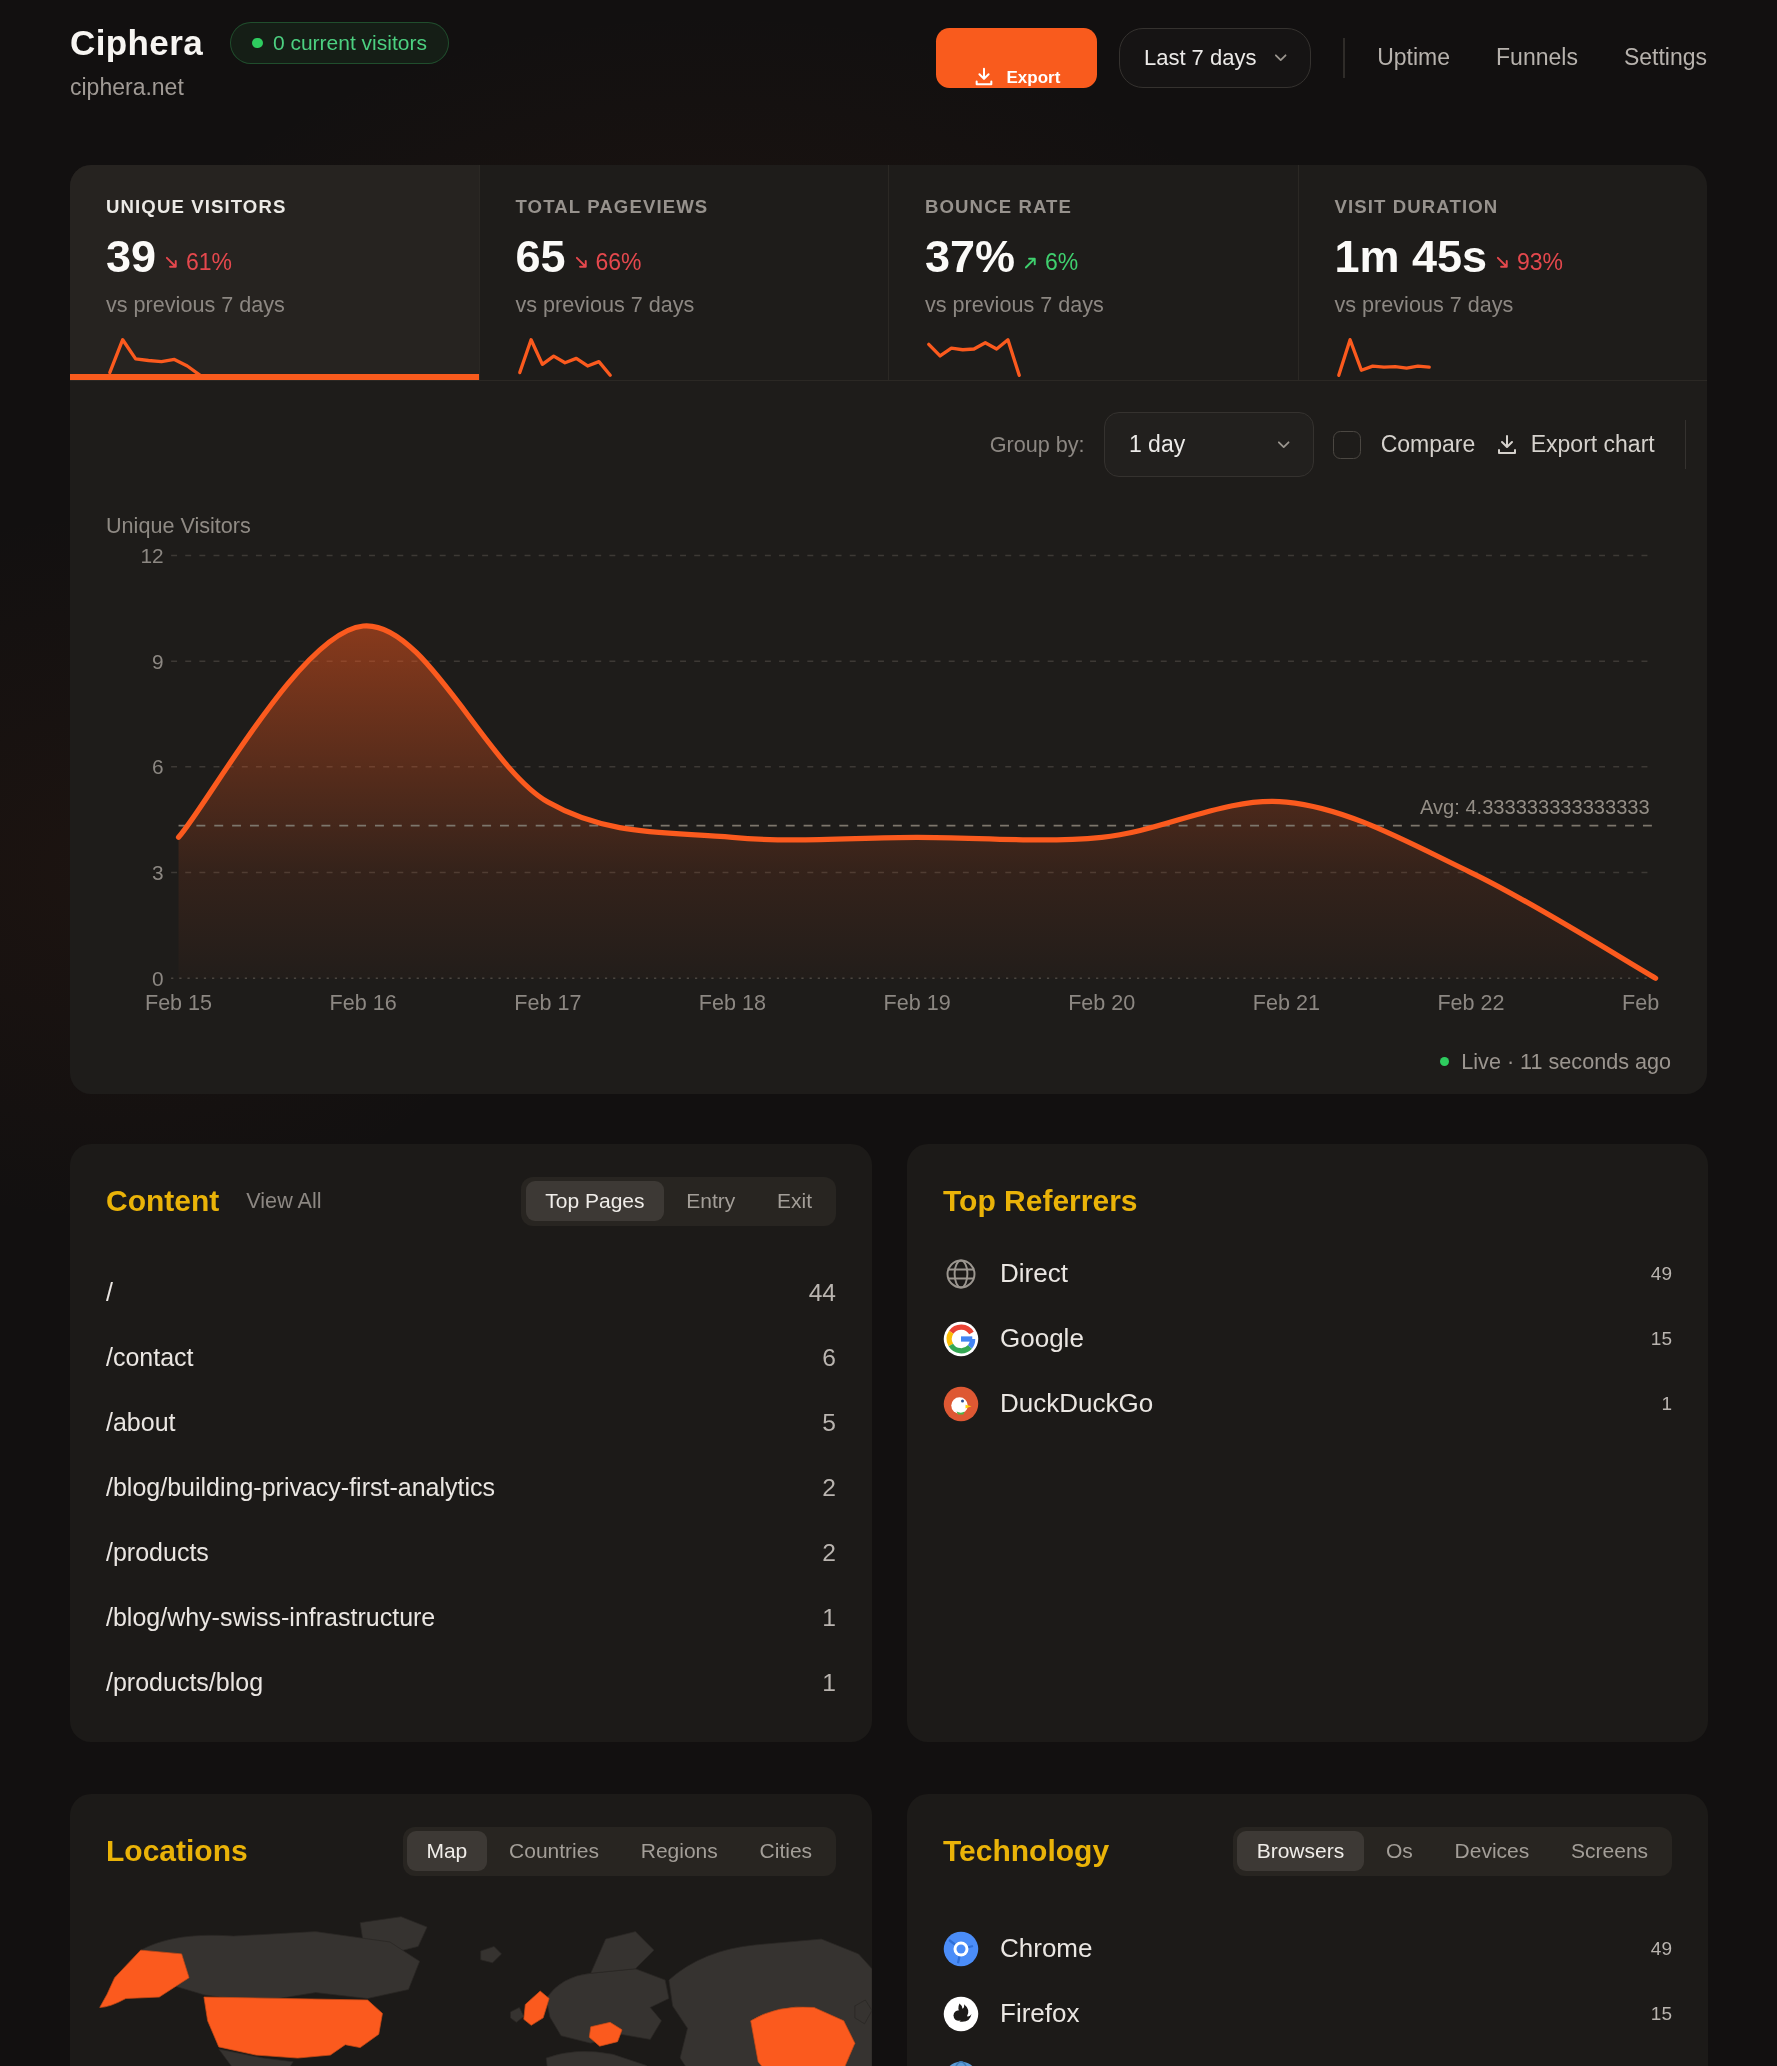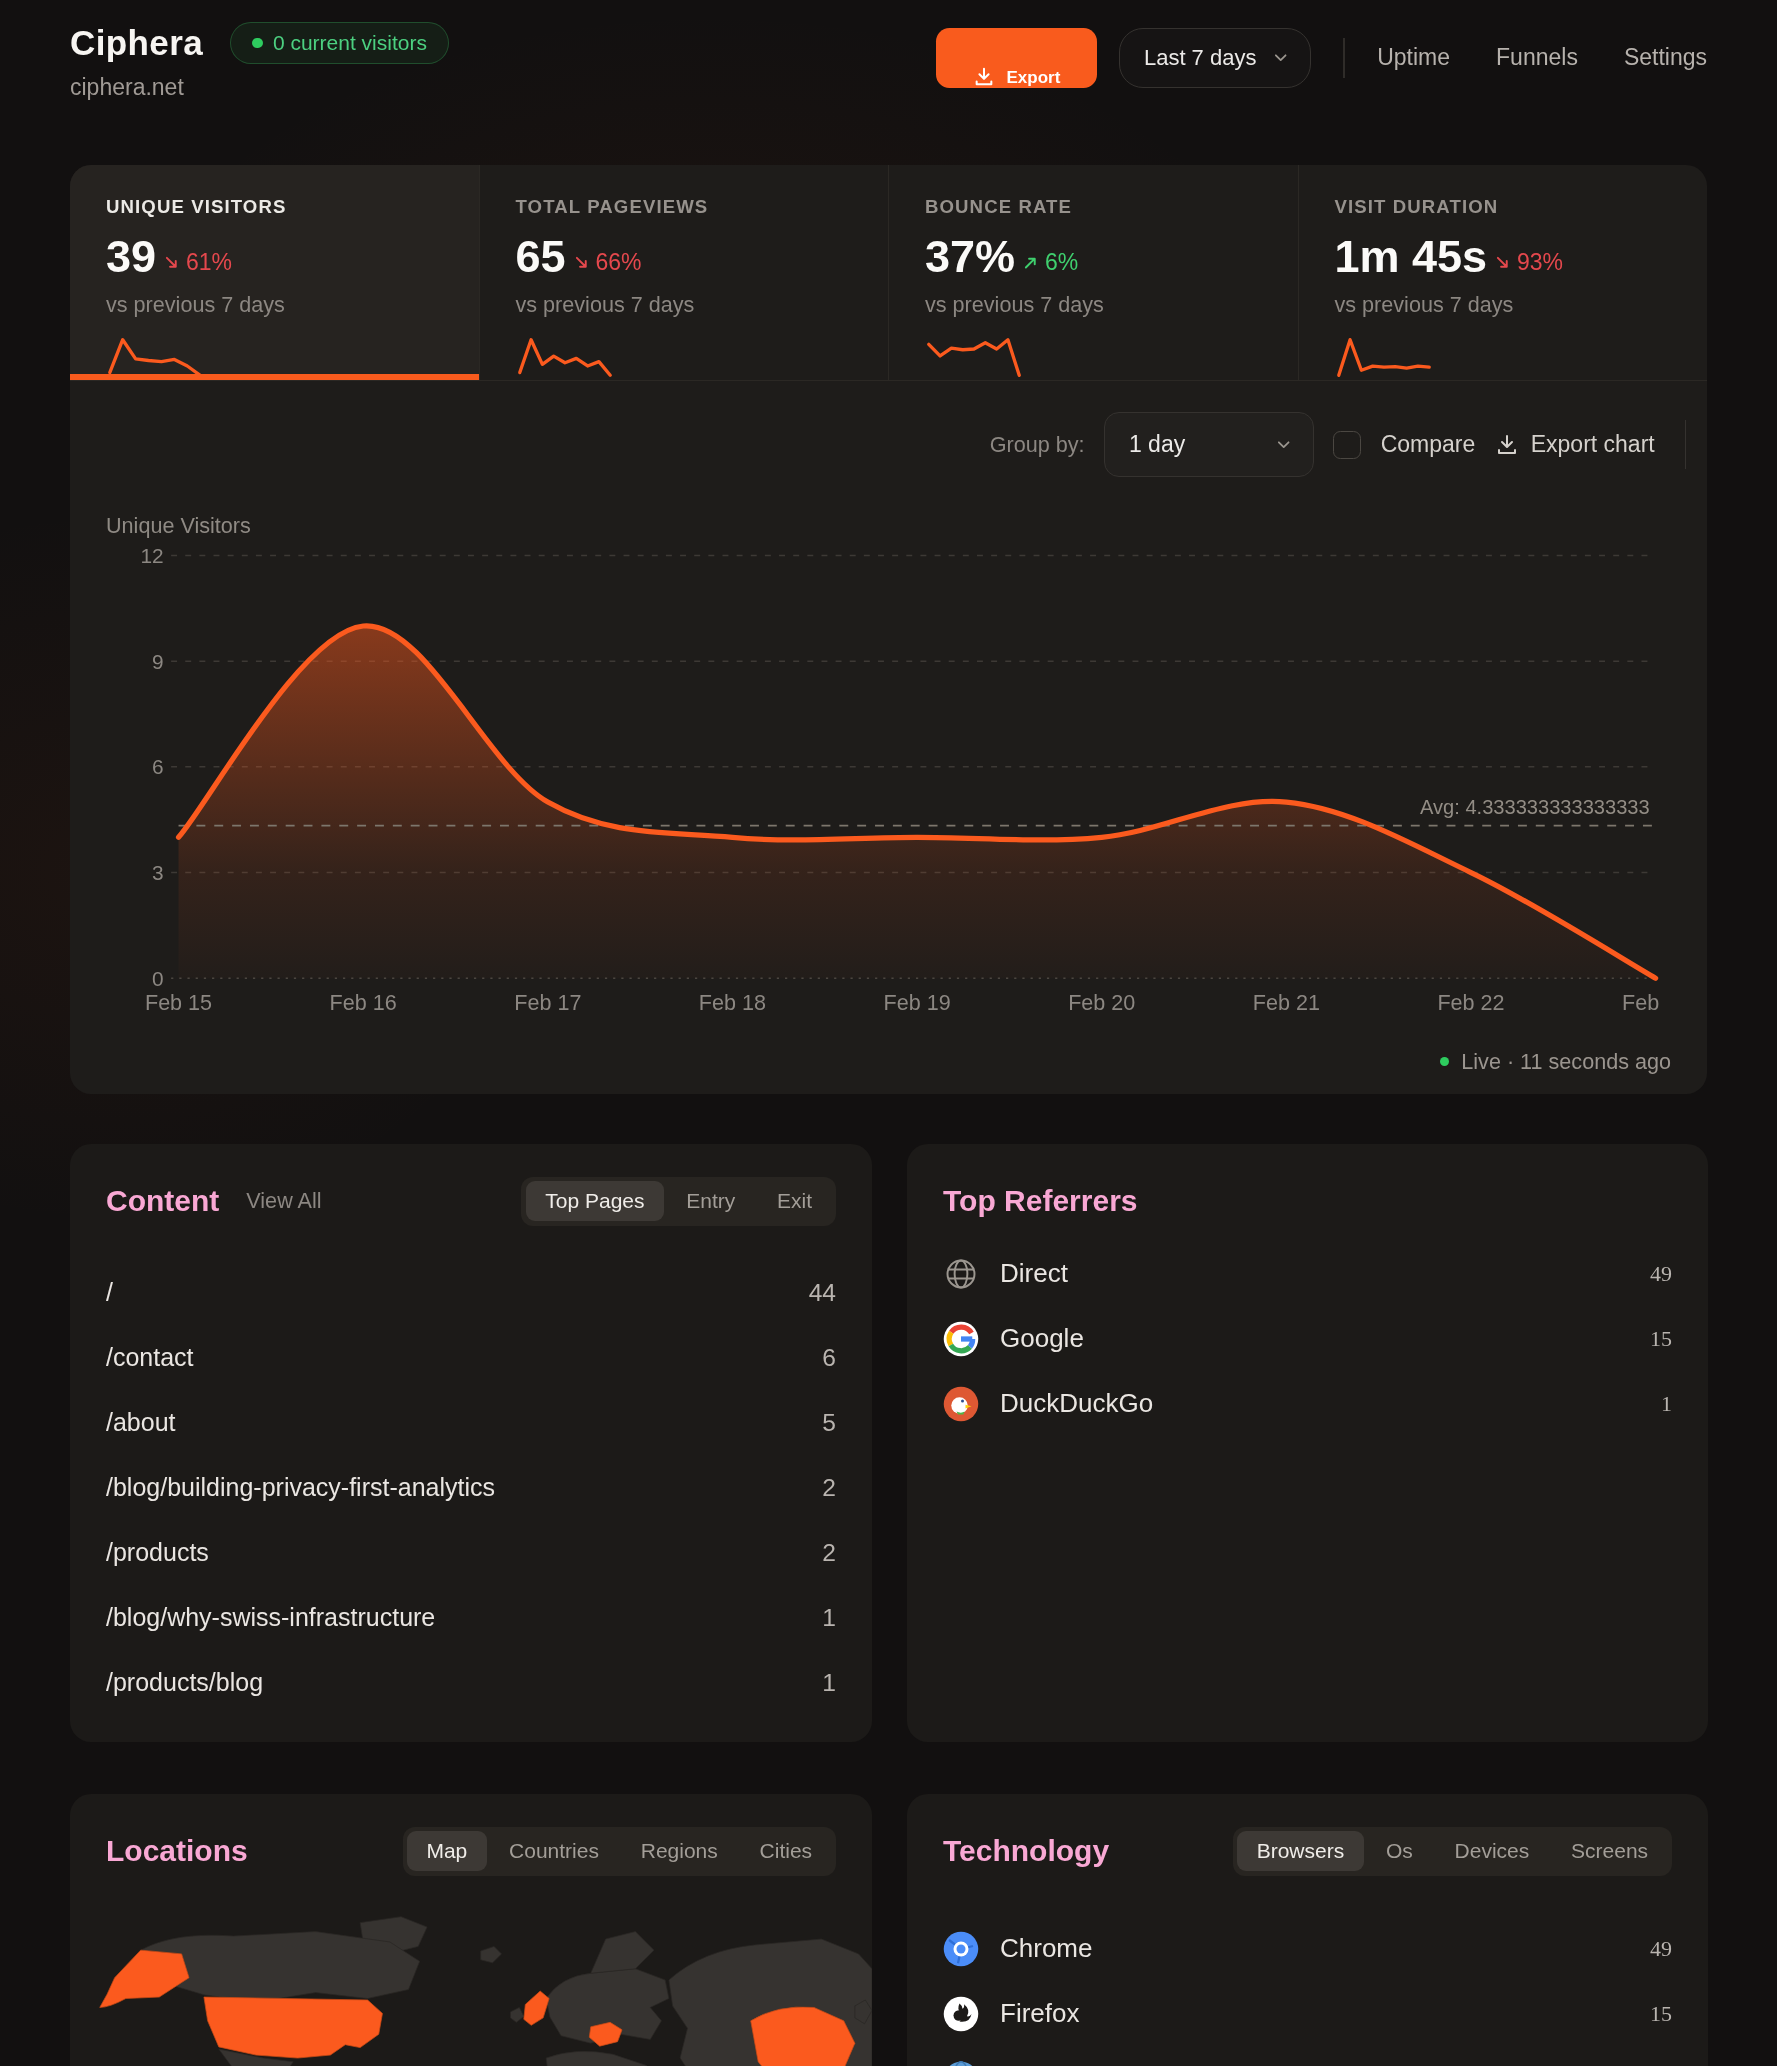--- a/index.html
+++ b/index.html
@@ -70,33 +70,33 @@
   .chart-series-label{position:absolute;left:36px;top:348px;font-size:21.6px;color:#8f8a84;}
   .live-row{position:absolute;right:36px;bottom:19.4px;display:flex;align-items:center;gap:12px;font-size:21.6px;color:#9b958f;}
   .live-dot{width:9.7px;height:9.7px;border-radius:50%;background:#2ecc5f;}
   
   .card{position:absolute;background:var(--card2);border-radius:21px;overflow:hidden;}
   #content-card{left:70px;top:1144px;width:802px;height:598px;}
   #referrers-card{left:907px;top:1144px;width:801px;height:598px;}
   #locations-card{left:70px;top:1794px;width:802px;height:566px;}
   #technology-card{left:907px;top:1794px;width:801px;height:566px;}
   .card-header{display:flex;align-items:center;margin:31px 36px 0;height:52px;}
-  .card-title{font-size:30px;font-weight:700;color:#f9a8d4;}
+  .card-title{font-size:30px;font-weight:700;color:#eab308;}
   .view-all{margin-left:27px;font-size:21.6px;color:#8c8782;cursor:pointer;}
   .pill-tabs{margin-left:auto;display:flex;align-items:center;height:49px;padding:4.5px;gap:3px;background:#282521;border-radius:12px;}
   .pill-tab{display:flex;align-items:center;height:100%;padding:0 19.4px;border-radius:9px;font-size:21px;color:#a39e98;cursor:pointer;white-space:nowrap;}
   .pill-tab.active{background:#3d3935;color:#f0ede9;}
   .rows{margin:33px 36px 0;}
   .row{display:flex;align-items:center;height:65px;}
   .row .path{font-size:25px;color:#eae6e2;}
   .row .num{margin-left:auto;font-size:24.6px;color:#b9b4af;}
   .ref-rows{margin:14px 36px 0;}
   .ref-row{display:flex;align-items:center;height:65px;gap:21px;}
   .ref-row .name{font-size:26px;color:#eae6e2;}
-  .ref-row .num{margin-left:auto;font-size:22px;color:#b9b4af;font-family:Liberation Serif, serif;}
+  .ref-row .num{margin-left:auto;font-size:19px;color:#b9b4af;}
   .tech-rows{margin:39px 36px 0;}
   .map-wrap{position:absolute;left:0;top:89px;width:802px;height:298px;}
   
   .icon-48{width:36px;height:36px;flex:0 0 36px;}
 </style>
 </head>
 <body>
 
 <div class="header">
   <div>

